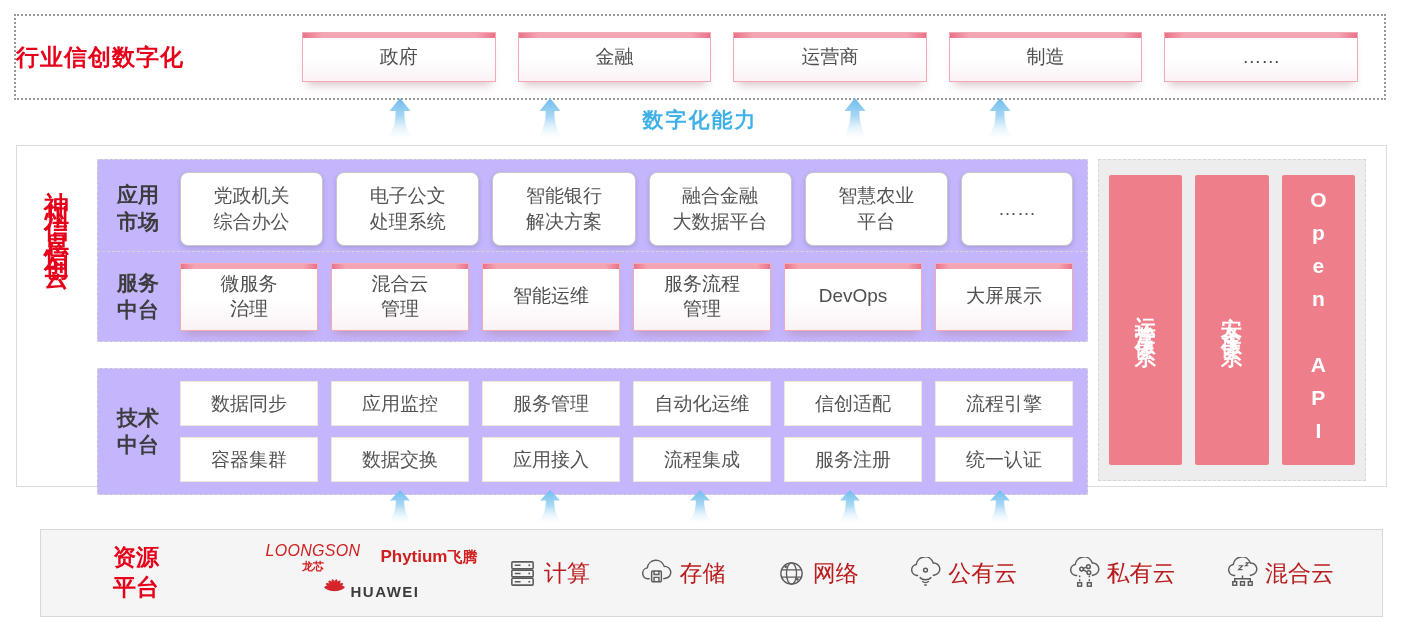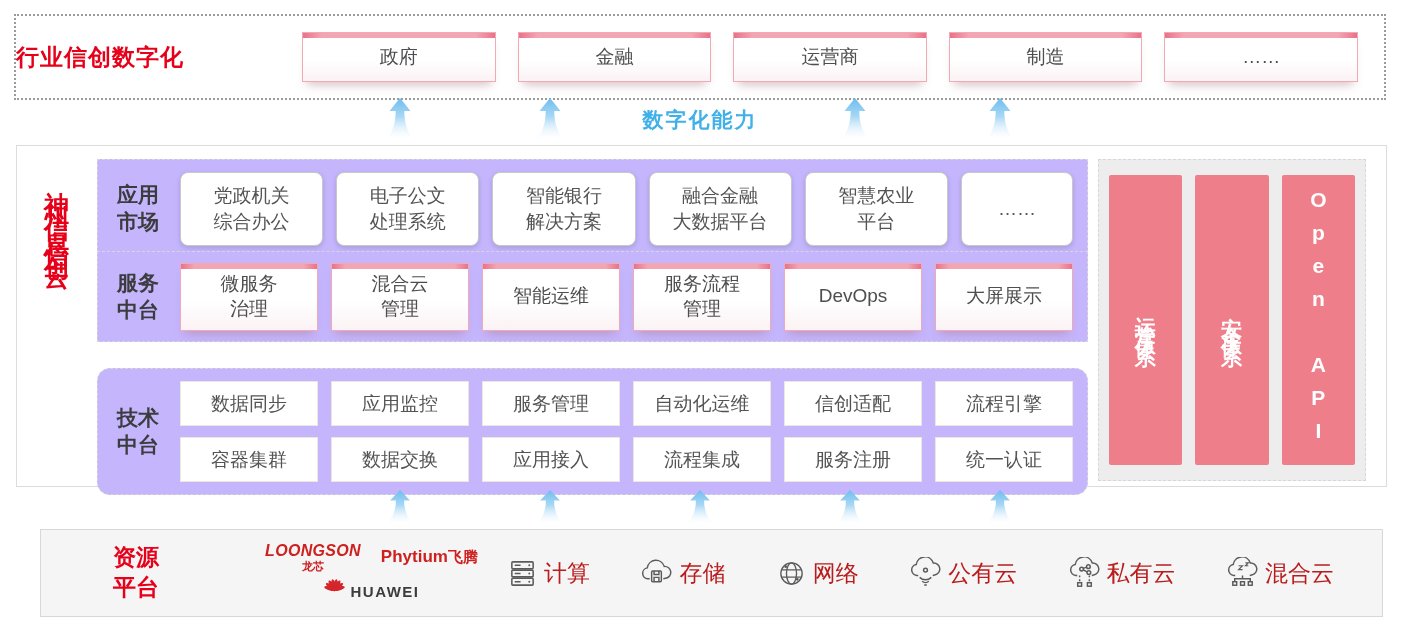--- a/index.html
+++ b/index.html
@@ -53,21 +53,21 @@
     color:#e60019; font-size:25px; font-weight:bold; letter-spacing:13px;
     line-height:1;
   }
   .grayrow {
     position:absolute; left:80px; width:991px;
     background:#c4b5fd; border:1px dashed #d7d7d7; box-sizing:border-box;
     display:flex; align-items:center;
   }
   #row-app  { top:13px;  height:99px; }
   #row-svc  { top:105px; height:91px; }
-  #row-tech { top:222px; height:127px;border-radius:13px; }
+  #row-tech { top:222px; height:127px; }
   .row-label {
     width:80px; text-align:center; font-size:21px; font-weight:bold;
     color:#3c3c3e; line-height:1.25; white-space:pre-line; flex:0 0 auto;
   }
   .row-items { flex:1; display:flex; gap:13px; margin:0 14px 0 2px; align-items:center; }
   .appbox {
     flex:1; height:72px; background:#ffffff;
     border:1px solid #c8c8c8; border-radius:8px;
     box-shadow:0 2px 5px rgba(0,0,0,.14);
     display:flex; align-items:center; justify-content:center;
@@ -104,21 +104,21 @@
   .res-label {
     margin-left:72px; color:#e60019; font-size:23px; font-weight:bold;
     line-height:1.3; white-space:pre-line; flex:0 0 auto;
   }
   .vendors {
     margin-left:95px; width:235px; flex:0 0 auto;
     display:flex; flex-direction:column; align-items:center; gap:5px;
   }
   .vendor-row1 { display:flex; align-items:flex-start; gap:20px; }
   .loongson { text-align:center; color:#cf2020; }
-  .ls-en { font-style:italic; font-weight:bold; font-size:16px; letter-spacing:.3px; }
+  .ls-en { font-style:italic; font-weight:normal; font-size:16px; letter-spacing:.3px; }
   .ls-cn { font-size:11px; font-weight:bold; margin-top:-1px; }
   .phytium { display:flex; align-items:center; color:#cf2020; margin-top:5px; }
   .ph-en { font-size:17px; font-weight:bold; }
   .ph-cn { font-size:15px; font-weight:bold; }
   .huawei { display:flex; align-items:center; gap:6px; }
   .hw-text { font-size:15px; font-weight:bold; color:#3c3c3c; letter-spacing:1.5px; }
   .res-items {
     flex:1; display:flex; justify-content:space-between; align-items:center;
     margin:0 48px 0 18px;
   }

